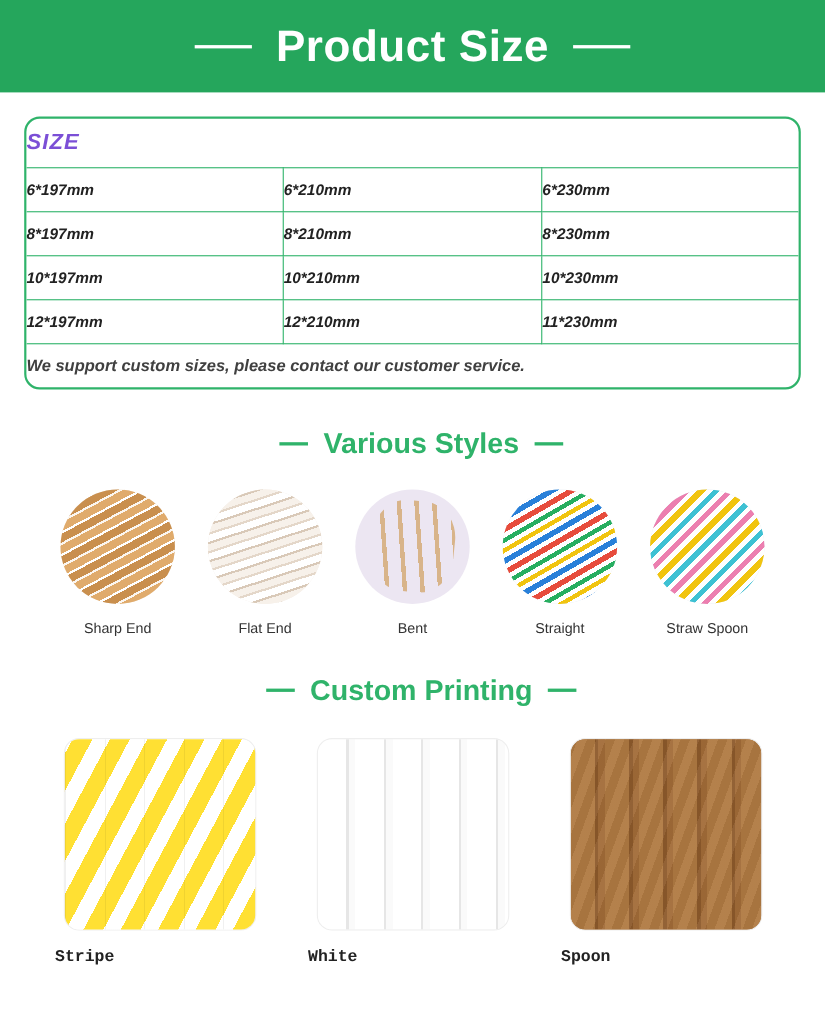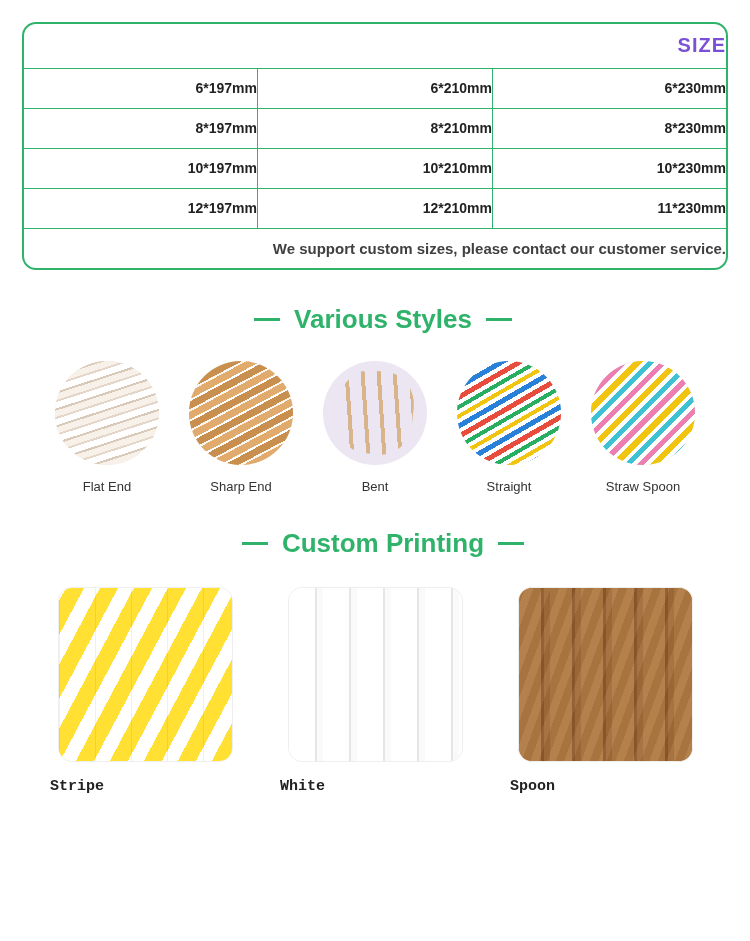--- a/index.html
+++ b/index.html
@@ -37,25 +37,26 @@
   
   .table-wrap {
     margin: 22px 22px 0 22px;
     border: 2px solid #2fb36a;
     border-radius: 14px;
     overflow: hidden;
   }
   .tbl { width: 100%; border-collapse: collapse; }
   .tbl td {
     border: 1px solid #2fb36a;
-    text-align: right;
+    text-align: left;
     font-size: 14px;
     font-weight: bold;
     color: #222;
     height: 40px;
+    font-style: italic;
   }
   .tbl td.head {
     font-size: 20px;
     color: #7b4fd6;
     height: 44px;
     letter-spacing: 1px;
   }
   .tbl td.note {
     color: #404040;
     font-size: 15px;
@@ -196,20 +197,25 @@
   }
 
   .spacer-a { height: 34px; }
   .spacer-b { height: 34px; }
 </style>
 </head>
 <body>
 
 <div class="page">
 
+  <div class="header">
+    <span class="header-rule"></span>
+    <span class="header-title">Product Size</span>
+    <span class="header-rule"></span>
+  </div>
 
   <div class="table-wrap">
     <table class="tbl">
       <tbody>
           <tr>
         <td class="head" colspan="3">SIZE</td>
       </tr>
       <tr>
         <td>6*197mm</td>
         <td>6*210mm</td>
@@ -240,26 +246,26 @@
   <div class="spacer-a"></div>
 
   <div class="section-title">
     <span class="dash"></span>
     <span>Various Styles</span>
     <span class="dash"></span>
   </div>
 
   <div class="styles-row">
     <div class="style-item">
+      <div class="circle art-sharp"></div>
+      <div class="style-caption">Sharp End</div>
+    </div>
+    <div class="style-item">
       <div class="circle art-flat"></div>
       <div class="style-caption">Flat End</div>
-    </div>
-    <div class="style-item">
-      <div class="circle art-sharp"></div>
-      <div class="style-caption">Sharp End</div>
     </div>
     <div class="style-item">
       <div class="circle art-bent"></div>
       <div class="style-caption">Bent</div>
     </div>
     <div class="style-item">
       <div class="circle art-straight"></div>
       <div class="style-caption">Straight</div>
     </div>
     <div class="style-item">

